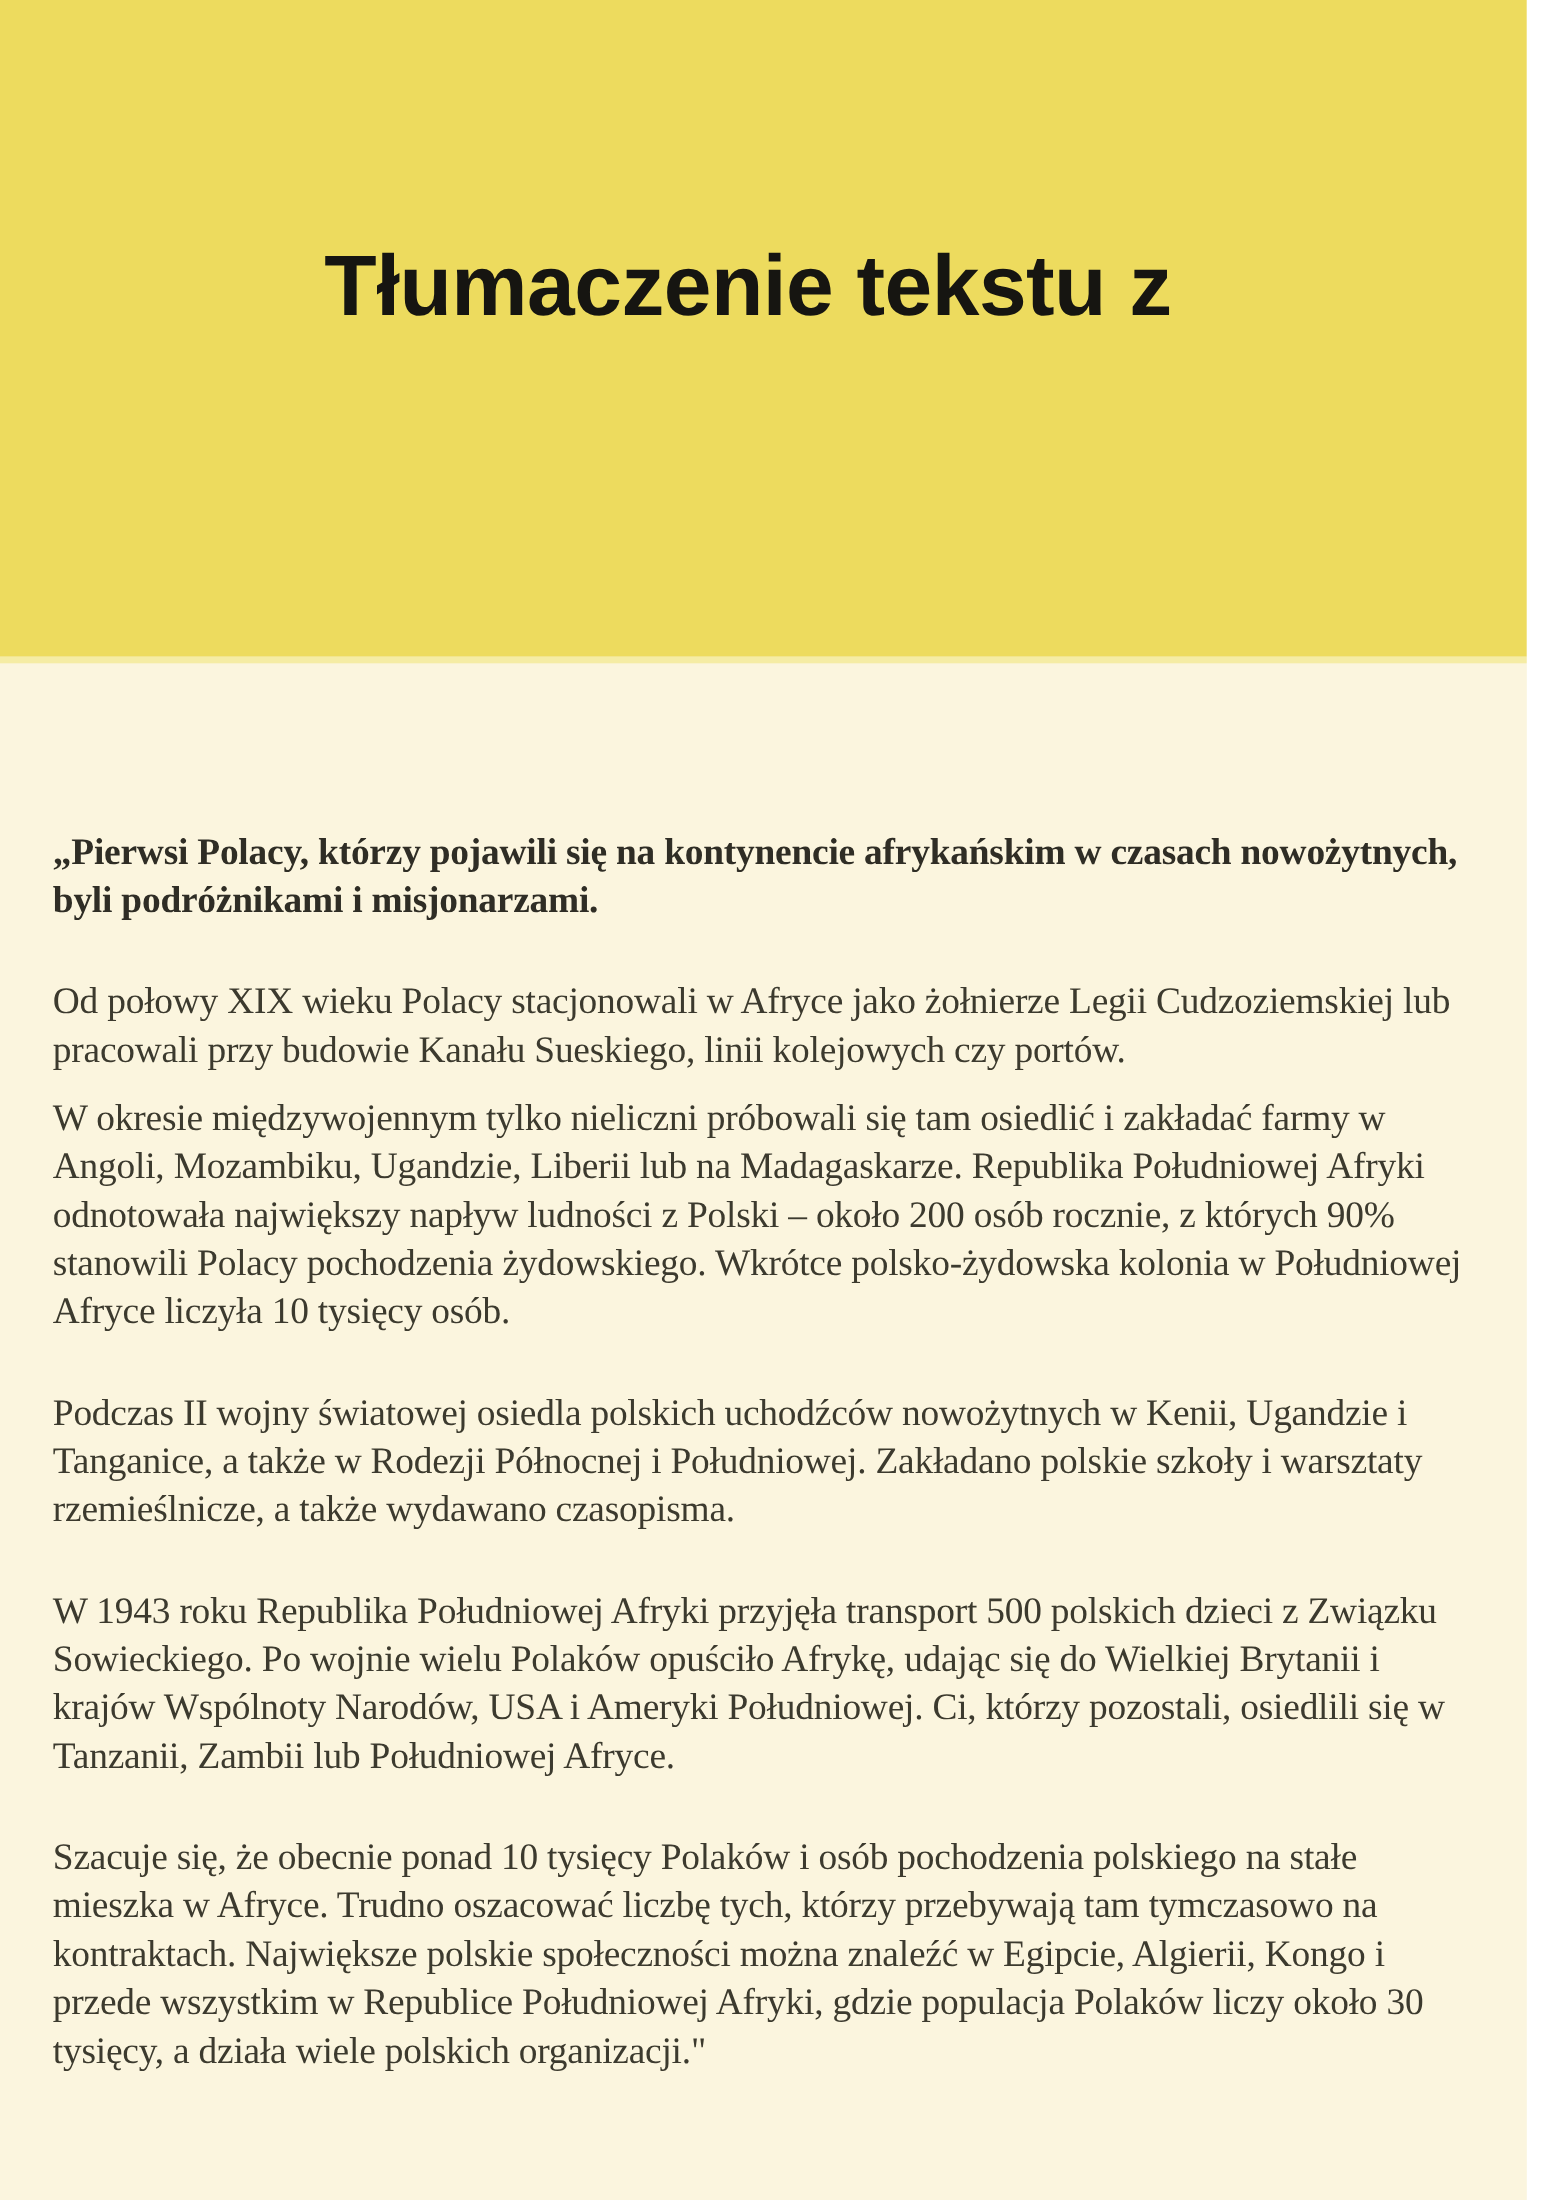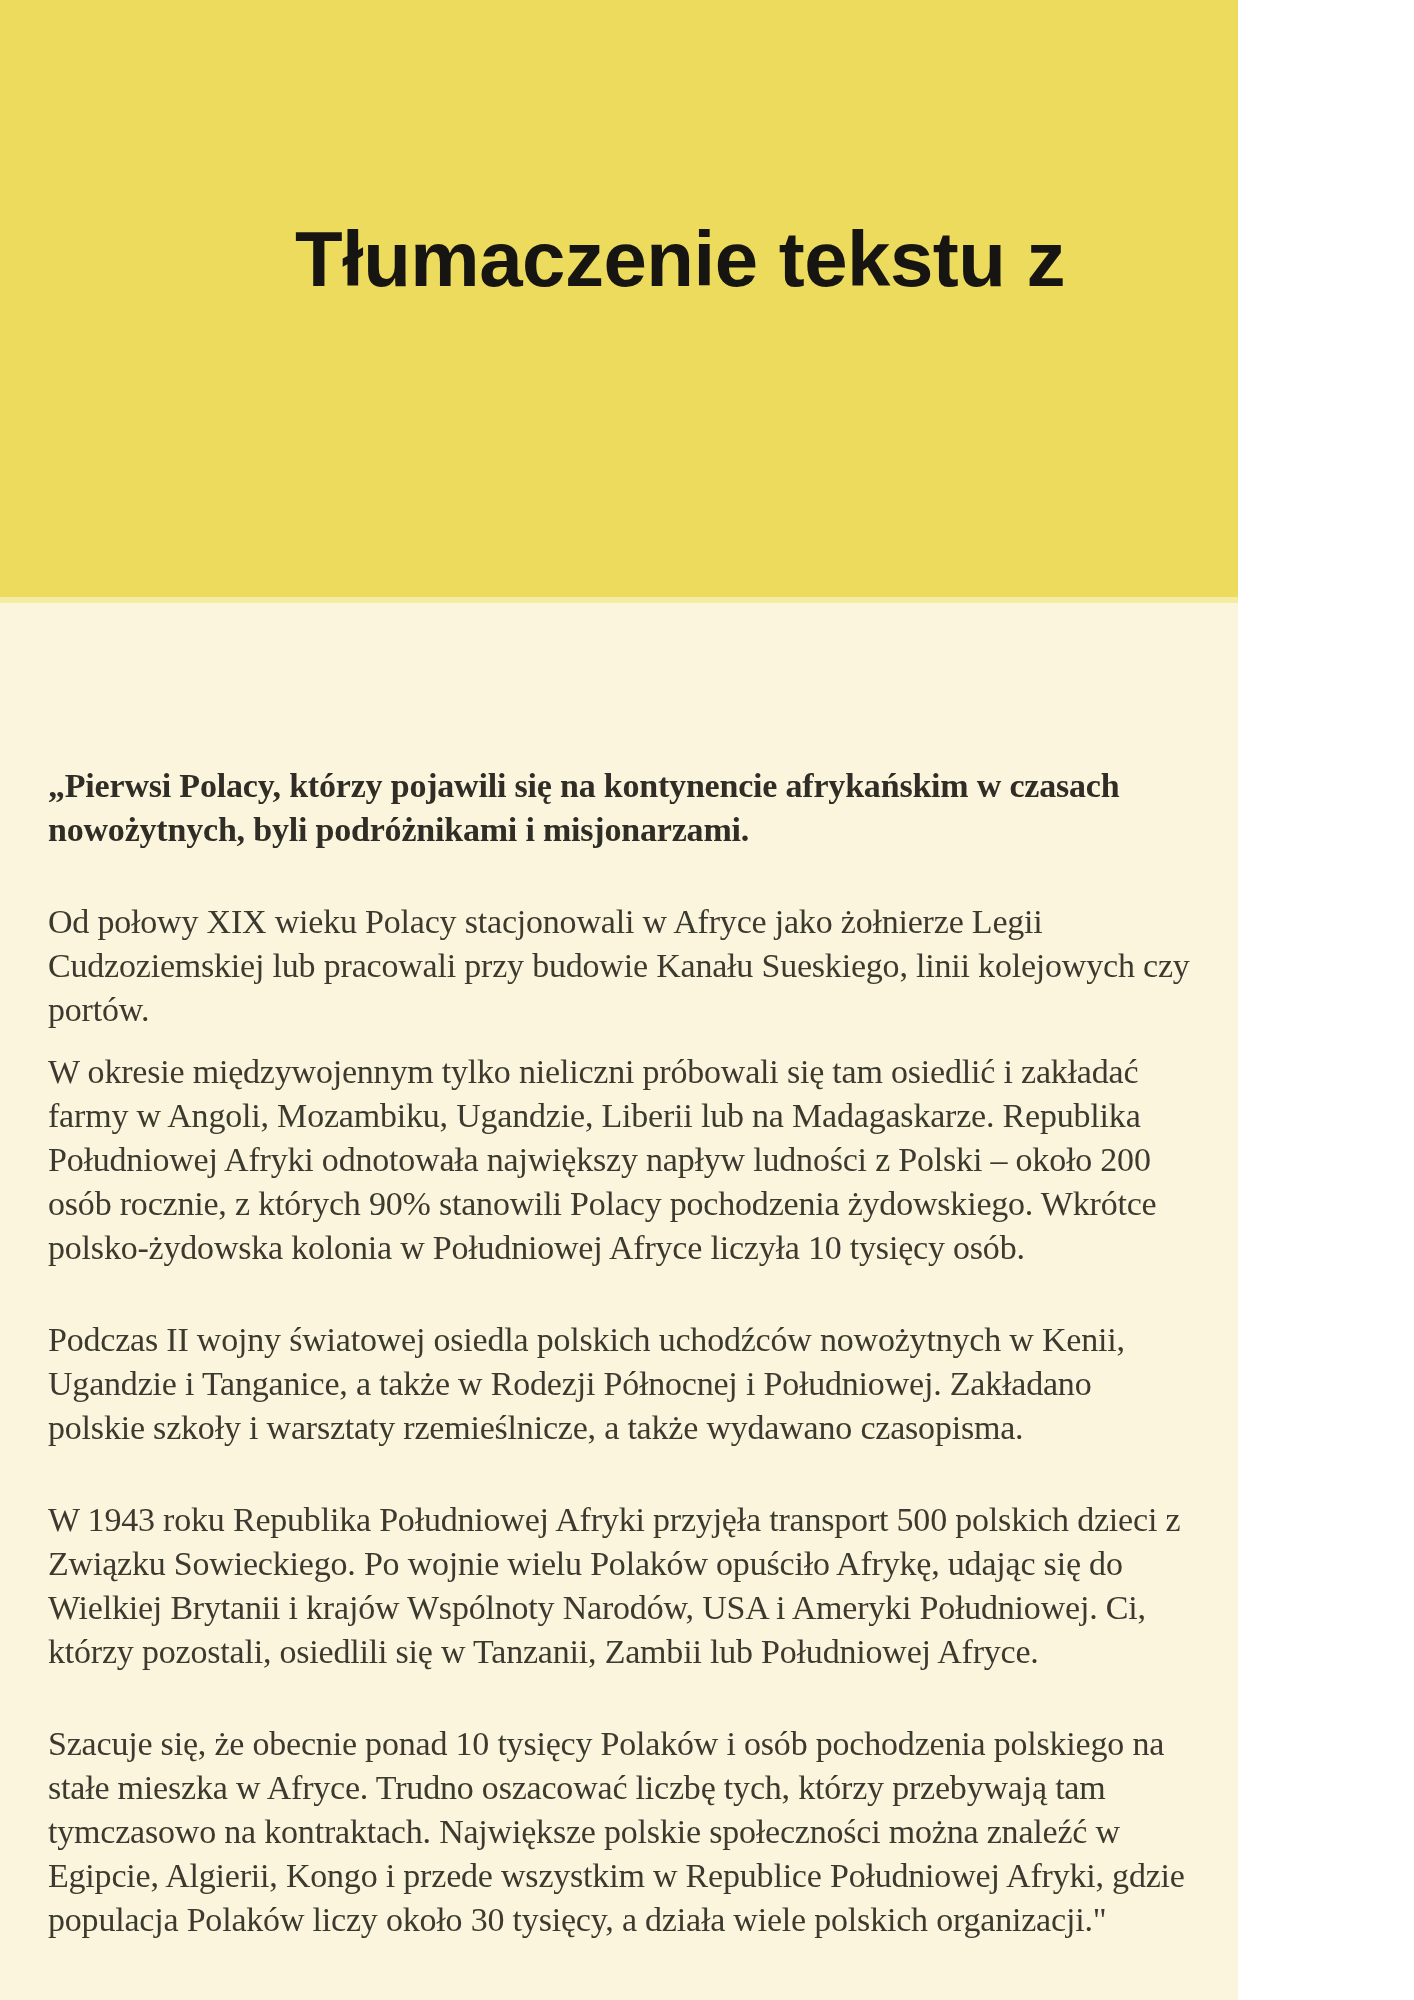--- a/index.html
+++ b/index.html
@@ -1,18 +1,18 @@
 <!DOCTYPE html>
 <html><head>
 <meta charset="utf-8">
 <style>
   html, body { margin: 0; padding: 0; }
   .page {
     position: relative;
-    width: 1238px;
+    width: 1388px;
     height: 2000px;
     background: #fbf5de;
     overflow: hidden;
   }
   
   .hero {
     width: 100%;
     height: 597px;
     background: #eddb5e;
   }
@@ -29,21 +29,21 @@
     font-family: "Liberation Sans", sans-serif;
     font-weight: bold;
     font-size: 78px;
     line-height: 114px;
     color: #161511;
     letter-spacing: -0.5px;
   }
   .hero h1 span { display: block; }
   
   .content {
-    padding: 11px 46px 0 48px;
+    padding: 0 46px 0 48px;
   }
   .text-block {
     padding-top: 150px;
     font-family: "Liberation Serif", serif;
     font-size: 34px;
     line-height: 44px;
     color: #3c3a2e;
     letter-spacing: -0.2px;
   }
   .text-block p {

